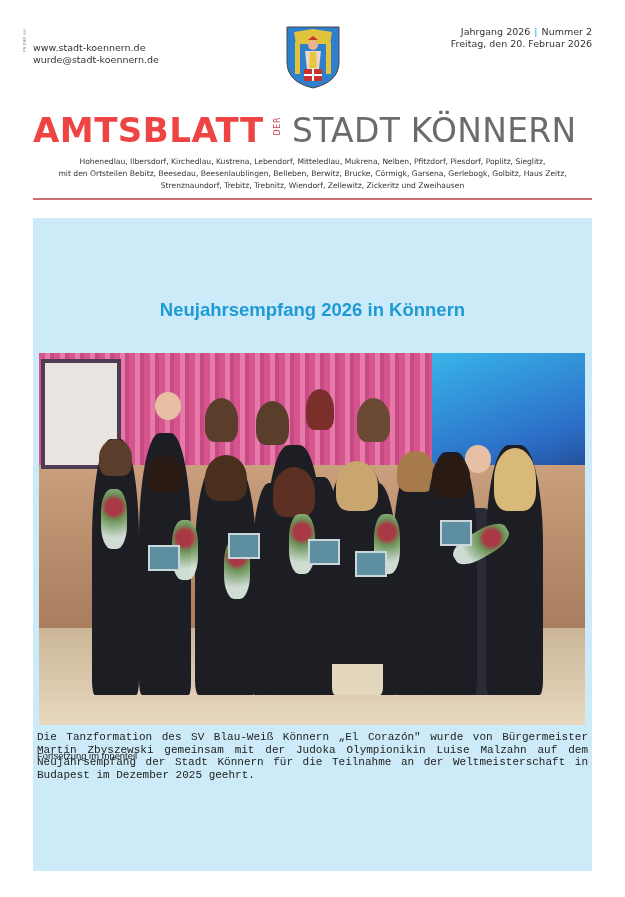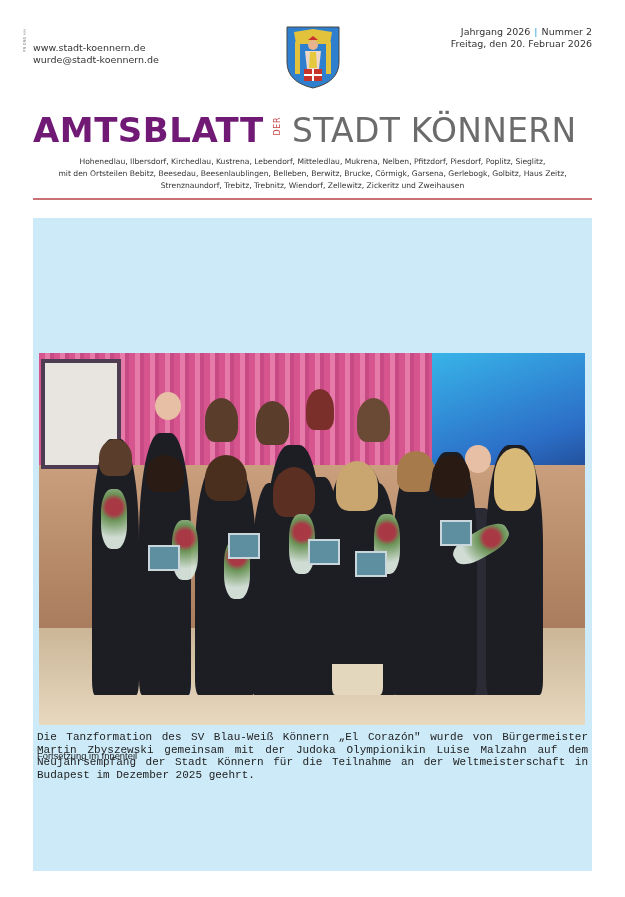--- a/index.html
+++ b/index.html
@@ -14,21 +14,21 @@
   }
   .contact { position: absolute; left: 33px; top: 42px; font-size: 9.5px; line-height: 12px; color: #333; }
   .contact div { white-space: nowrap; }
 
   .crest { position: absolute; left: 284px; top: 24px; width: 58px; height: 66px; }
 
   .issue { position: absolute; right: 33px; top: 26px; font-size: 9.5px; line-height: 12px; color: #333; text-align: right; }
   .issue .sep { color: #2aa0d8; padding: 0 4px; }
 
   .masthead { position: absolute; left: 33px; top: 110px; height: 40px; display: flex; align-items: center; white-space: nowrap; }
-  .mast-main { font-family: "DejaVu Sans", sans-serif; font-weight: bold; font-size: 34px; color: #701a75; letter-spacing: 0.5px; line-height: 40px; }
+  .mast-main { font-family: "DejaVu Sans", sans-serif; font-weight: bold; font-size: 34px; color: #ef4444; letter-spacing: 0.5px; line-height: 40px; }
   .mast-der { font-family: "DejaVu Sans", sans-serif; font-size: 8px; color: #c9454a; transform: rotate(-90deg); display: inline-block; width: 10px; margin: 0 10px 0 8px; letter-spacing: 0.6px; }
   .mast-city { font-family: "DejaVu Sans", sans-serif; font-size: 34px; font-weight: normal; color: #6b6b6b; letter-spacing: 0.3px; line-height: 40px; transform: scaleX(0.97); transform-origin: left center; }
 
   .districts { position: absolute; left: 33px; width: 559px; top: 156px; font-size: 7.6px; line-height: 12.2px; color: #333; text-align: center; }
 
   .divider { position: absolute; left: 33px; width: 559px; top: 198px; height: 2px; background: #c97074; }
 
   .panel { position: absolute; left: 33px; top: 218px; width: 559px; height: 653px; background: #cdeaf8; }
 
   .headline { position: absolute; left: 0; right: 0; top: 80px; text-align: center; font-family: "Liberation Sans", sans-serif; font-weight: bold; font-size: 18.5px; line-height: 23px; color: #1e9ad6; }
@@ -91,20 +91,21 @@
 <div class="districts">
   <div>Hohenedlau, Ilbersdorf, Kirchedlau, Kustrena, Lebendorf, Mitteledlau, Mukrena, Nelben, Pfitzdorf, Piesdorf, Poplitz, Sieglitz,</div>
   <div>mit den Ortsteilen Bebitz, Beesedau, Beesenlaublingen, Belleben, Berwitz, Brucke, Cörmigk, Garsena, Gerlebogk, Golbitz, Haus Zeitz,</div>
   <div>Strenznaundorf, Trebitz, Trebnitz, Wiendorf, Zellewitz, Zickeritz und Zweihausen</div>
 </div>
 
 <div class="divider"></div>
 
 <div class="panel">
   <div class="headline">
+    <div>Neujahrsempfang 2026 in Könnern</div>
   </div>
 
   <div class="photo" title="Group photo of dance formation with bouquets and certificates on stage">
     <div class="curtain"></div>
     <div class="screen"></div>
     <div class="stage"></div>
     <div class="board"></div>
     <div class="floor"></div>
 
     <div class="group">

